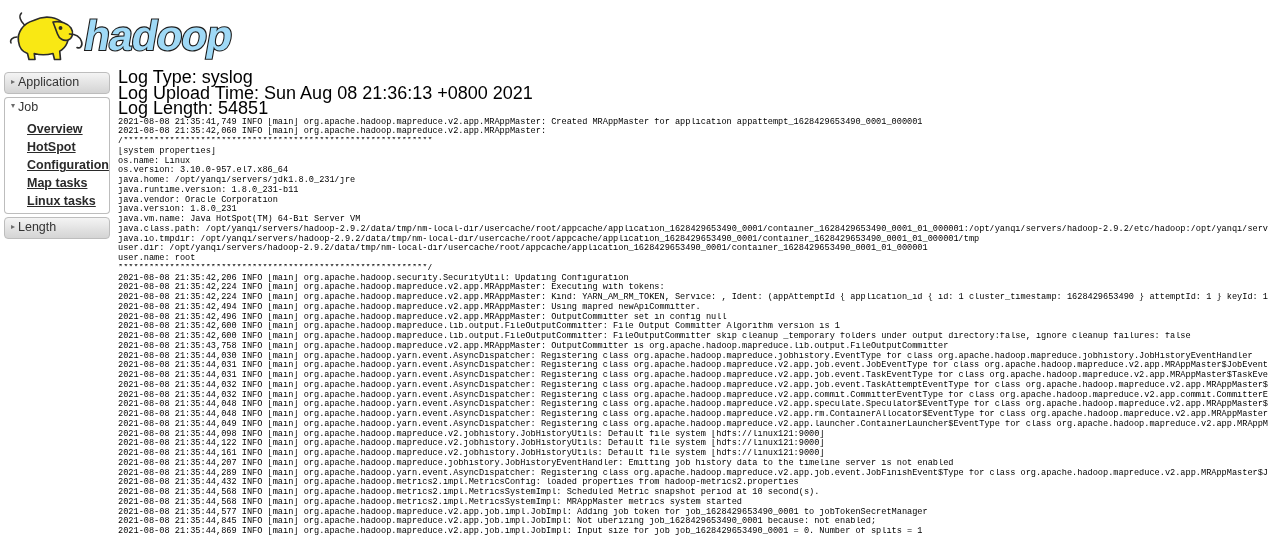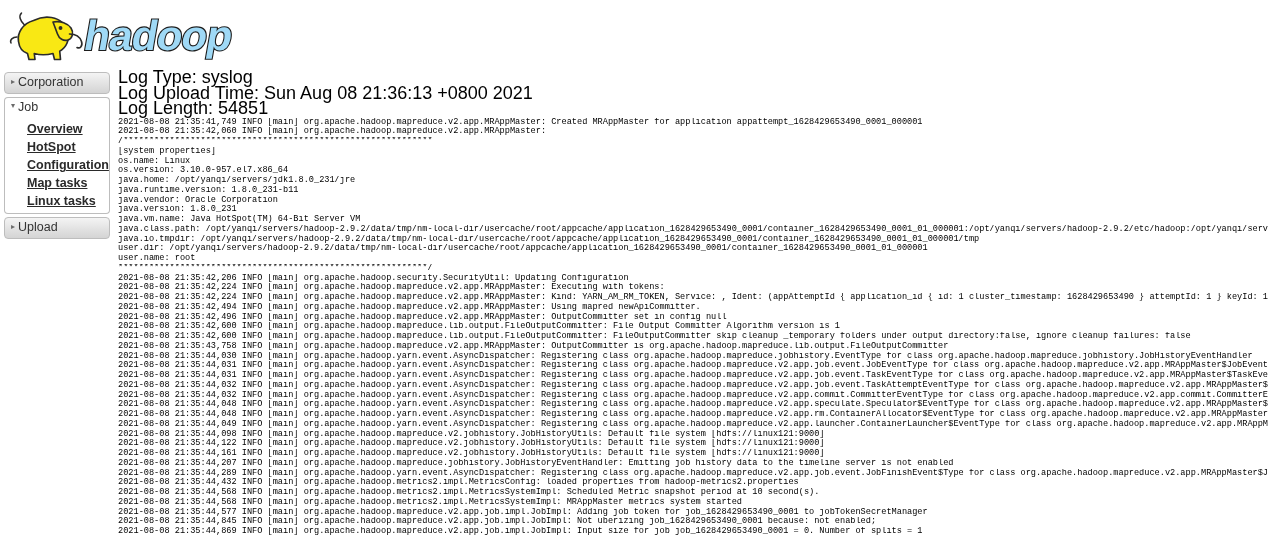--- a/index.html
+++ b/index.html
@@ -138,40 +138,40 @@
       </g>
     </svg>
   </div>
 
   <div class="body-wrap">
 
     <div class="sidebar">
 
       <div class="nav-section">
         <div class="nav-header">
-          <span class="arrow">▸</span><span>Corporation</span>
+          <span class="arrow">▸</span><span>Application</span>
         </div>
       </div>
 
       <div class="nav-section">
         <div class="nav-header open">
           <span class="arrow">▾</span><span>Job</span>
         </div>
         <ul class="nav-list">
           <li><a href="#">Overview</a></li>
           <li><a href="#">HotSpot</a></li>
           <li><a href="#">Configuration</a></li>
           <li><a href="#">Map tasks</a></li>
           <li><a href="#">Linux tasks</a></li>
         </ul>
       </div>
 
       <div class="nav-section">
         <div class="nav-header">
-          <span class="arrow">▸</span><span>Upload</span>
+          <span class="arrow">▸</span><span>Length</span>
         </div>
       </div>
 
     </div>
 
     <div class="content">
       <div class="meta-line">Log Type: syslog</div>
       <div class="meta-line">Log Upload Time: Sun Aug 08 21:36:13 +0800 2021</div>
       <div class="meta-line">Log Length: 54851</div>
       <div class="log-body"><div class="log-line">2021-08-08 21:35:41,749 INFO [main] org.apache.hadoop.mapreduce.v2.app.MRAppMaster: Created MRAppMaster for application appattempt_1628429653490_0001_000001</div><div class="log-line">2021-08-08 21:35:42,060 INFO [main] org.apache.hadoop.mapreduce.v2.app.MRAppMaster:</div><div class="log-line">/************************************************************</div><div class="log-line">[system properties]</div><div class="log-line">os.name: Linux</div><div class="log-line">os.version: 3.10.0-957.el7.x86_64</div><div class="log-line">java.home: /opt/yanqi/servers/jdk1.8.0_231/jre</div><div class="log-line">java.runtime.version: 1.8.0_231-b11</div><div class="log-line">java.vendor: Oracle Corporation</div><div class="log-line">java.version: 1.8.0_231</div><div class="log-line">java.vm.name: Java HotSpot(TM) 64-Bit Server VM</div><div class="log-line">java.class.path: /opt/yanqi/servers/hadoop-2.9.2/data/tmp/nm-local-dir/usercache/root/appcache/application_1628429653490_0001/container_1628429653490_0001_01_000001:/opt/yanqi/servers/hadoop-2.9.2/etc/hadoop:/opt/yanqi/servers/hadoop-2.9.2/share/hadoop/common/lib/*</div><div class="log-line">java.io.tmpdir: /opt/yanqi/servers/hadoop-2.9.2/data/tmp/nm-local-dir/usercache/root/appcache/application_1628429653490_0001/container_1628429653490_0001_01_000001/tmp</div><div class="log-line">user.dir: /opt/yanqi/servers/hadoop-2.9.2/data/tmp/nm-local-dir/usercache/root/appcache/application_1628429653490_0001/container_1628429653490_0001_01_000001</div><div class="log-line">user.name: root</div><div class="log-line">************************************************************/</div><div class="log-line">2021-08-08 21:35:42,206 INFO [main] org.apache.hadoop.security.SecurityUtil: Updating Configuration</div><div class="log-line">2021-08-08 21:35:42,224 INFO [main] org.apache.hadoop.mapreduce.v2.app.MRAppMaster: Executing with tokens:</div><div class="log-line">2021-08-08 21:35:42,224 INFO [main] org.apache.hadoop.mapreduce.v2.app.MRAppMaster: Kind: YARN_AM_RM_TOKEN, Service: , Ident: (appAttemptId { application_id { id: 1 cluster_timestamp: 1628429653490 } attemptId: 1 } keyId: 1954287610)</div><div class="log-line">2021-08-08 21:35:42,494 INFO [main] org.apache.hadoop.mapreduce.v2.app.MRAppMaster: Using mapred newApiCommitter.</div><div class="log-line">2021-08-08 21:35:42,496 INFO [main] org.apache.hadoop.mapreduce.v2.app.MRAppMaster: OutputCommitter set in config null</div><div class="log-line">2021-08-08 21:35:42,600 INFO [main] org.apache.hadoop.mapreduce.lib.output.FileOutputCommitter: File Output Committer Algorithm version is 1</div><div class="log-line">2021-08-08 21:35:42,600 INFO [main] org.apache.hadoop.mapreduce.lib.output.FileOutputCommitter: FileOutputCommitter skip cleanup _temporary folders under output directory:false, ignore cleanup failures: false</div><div class="log-line">2021-08-08 21:35:43,758 INFO [main] org.apache.hadoop.mapreduce.v2.app.MRAppMaster: OutputCommitter is org.apache.hadoop.mapreduce.lib.output.FileOutputCommitter</div><div class="log-line">2021-08-08 21:35:44,030 INFO [main] org.apache.hadoop.yarn.event.AsyncDispatcher: Registering class org.apache.hadoop.mapreduce.jobhistory.EventType for class org.apache.hadoop.mapreduce.jobhistory.JobHistoryEventHandler</div><div class="log-line">2021-08-08 21:35:44,031 INFO [main] org.apache.hadoop.yarn.event.AsyncDispatcher: Registering class org.apache.hadoop.mapreduce.v2.app.job.event.JobEventType for class org.apache.hadoop.mapreduce.v2.app.MRAppMaster$JobEventDispatcher</div><div class="log-line">2021-08-08 21:35:44,031 INFO [main] org.apache.hadoop.yarn.event.AsyncDispatcher: Registering class org.apache.hadoop.mapreduce.v2.app.job.event.TaskEventType for class org.apache.hadoop.mapreduce.v2.app.MRAppMaster$TaskEventDispatcher</div><div class="log-line">2021-08-08 21:35:44,032 INFO [main] org.apache.hadoop.yarn.event.AsyncDispatcher: Registering class org.apache.hadoop.mapreduce.v2.app.job.event.TaskAttemptEventType for class org.apache.hadoop.mapreduce.v2.app.MRAppMaster$TaskAttemptEventDispatcher</div><div class="log-line">2021-08-08 21:35:44,032 INFO [main] org.apache.hadoop.yarn.event.AsyncDispatcher: Registering class org.apache.hadoop.mapreduce.v2.app.commit.CommitterEventType for class org.apache.hadoop.mapreduce.v2.app.commit.CommitterEventHandler</div><div class="log-line">2021-08-08 21:35:44,048 INFO [main] org.apache.hadoop.yarn.event.AsyncDispatcher: Registering class org.apache.hadoop.mapreduce.v2.app.speculate.Speculator$EventType for class org.apache.hadoop.mapreduce.v2.app.MRAppMaster$SpeculatorEventDispatcher</div><div class="log-line">2021-08-08 21:35:44,048 INFO [main] org.apache.hadoop.yarn.event.AsyncDispatcher: Registering class org.apache.hadoop.mapreduce.v2.app.rm.ContainerAllocator$EventType for class org.apache.hadoop.mapreduce.v2.app.MRAppMaster$ContainerAllocatorRouter</div><div class="log-line">2021-08-08 21:35:44,049 INFO [main] org.apache.hadoop.yarn.event.AsyncDispatcher: Registering class org.apache.hadoop.mapreduce.v2.app.launcher.ContainerLauncher$EventType for class org.apache.hadoop.mapreduce.v2.app.MRAppMaster$ContainerLauncherRouter</div><div class="log-line">2021-08-08 21:35:44,098 INFO [main] org.apache.hadoop.mapreduce.v2.jobhistory.JobHistoryUtils: Default file system [hdfs://linux121:9000]</div><div class="log-line">2021-08-08 21:35:44,122 INFO [main] org.apache.hadoop.mapreduce.v2.jobhistory.JobHistoryUtils: Default file system [hdfs://linux121:9000]</div><div class="log-line">2021-08-08 21:35:44,161 INFO [main] org.apache.hadoop.mapreduce.v2.jobhistory.JobHistoryUtils: Default file system [hdfs://linux121:9000]</div><div class="log-line">2021-08-08 21:35:44,207 INFO [main] org.apache.hadoop.mapreduce.jobhistory.JobHistoryEventHandler: Emitting job history data to the timeline server is not enabled</div><div class="log-line">2021-08-08 21:35:44,289 INFO [main] org.apache.hadoop.yarn.event.AsyncDispatcher: Registering class org.apache.hadoop.mapreduce.v2.app.job.event.JobFinishEvent$Type for class org.apache.hadoop.mapreduce.v2.app.MRAppMaster$JobFinishEventHandler</div><div class="log-line">2021-08-08 21:35:44,432 INFO [main] org.apache.hadoop.metrics2.impl.MetricsConfig: loaded properties from hadoop-metrics2.properties</div><div class="log-line">2021-08-08 21:35:44,568 INFO [main] org.apache.hadoop.metrics2.impl.MetricsSystemImpl: Scheduled Metric snapshot period at 10 second(s).</div><div class="log-line">2021-08-08 21:35:44,568 INFO [main] org.apache.hadoop.metrics2.impl.MetricsSystemImpl: MRAppMaster metrics system started</div><div class="log-line">2021-08-08 21:35:44,577 INFO [main] org.apache.hadoop.mapreduce.v2.app.job.impl.JobImpl: Adding job token for job_1628429653490_0001 to jobTokenSecretManager</div><div class="log-line">2021-08-08 21:35:44,845 INFO [main] org.apache.hadoop.mapreduce.v2.app.job.impl.JobImpl: Not uberizing job_1628429653490_0001 because: not enabled;</div><div class="log-line">2021-08-08 21:35:44,869 INFO [main] org.apache.hadoop.mapreduce.v2.app.job.impl.JobImpl: Input size for job job_1628429653490_0001 = 0. Number of splits = 1</div></div>

